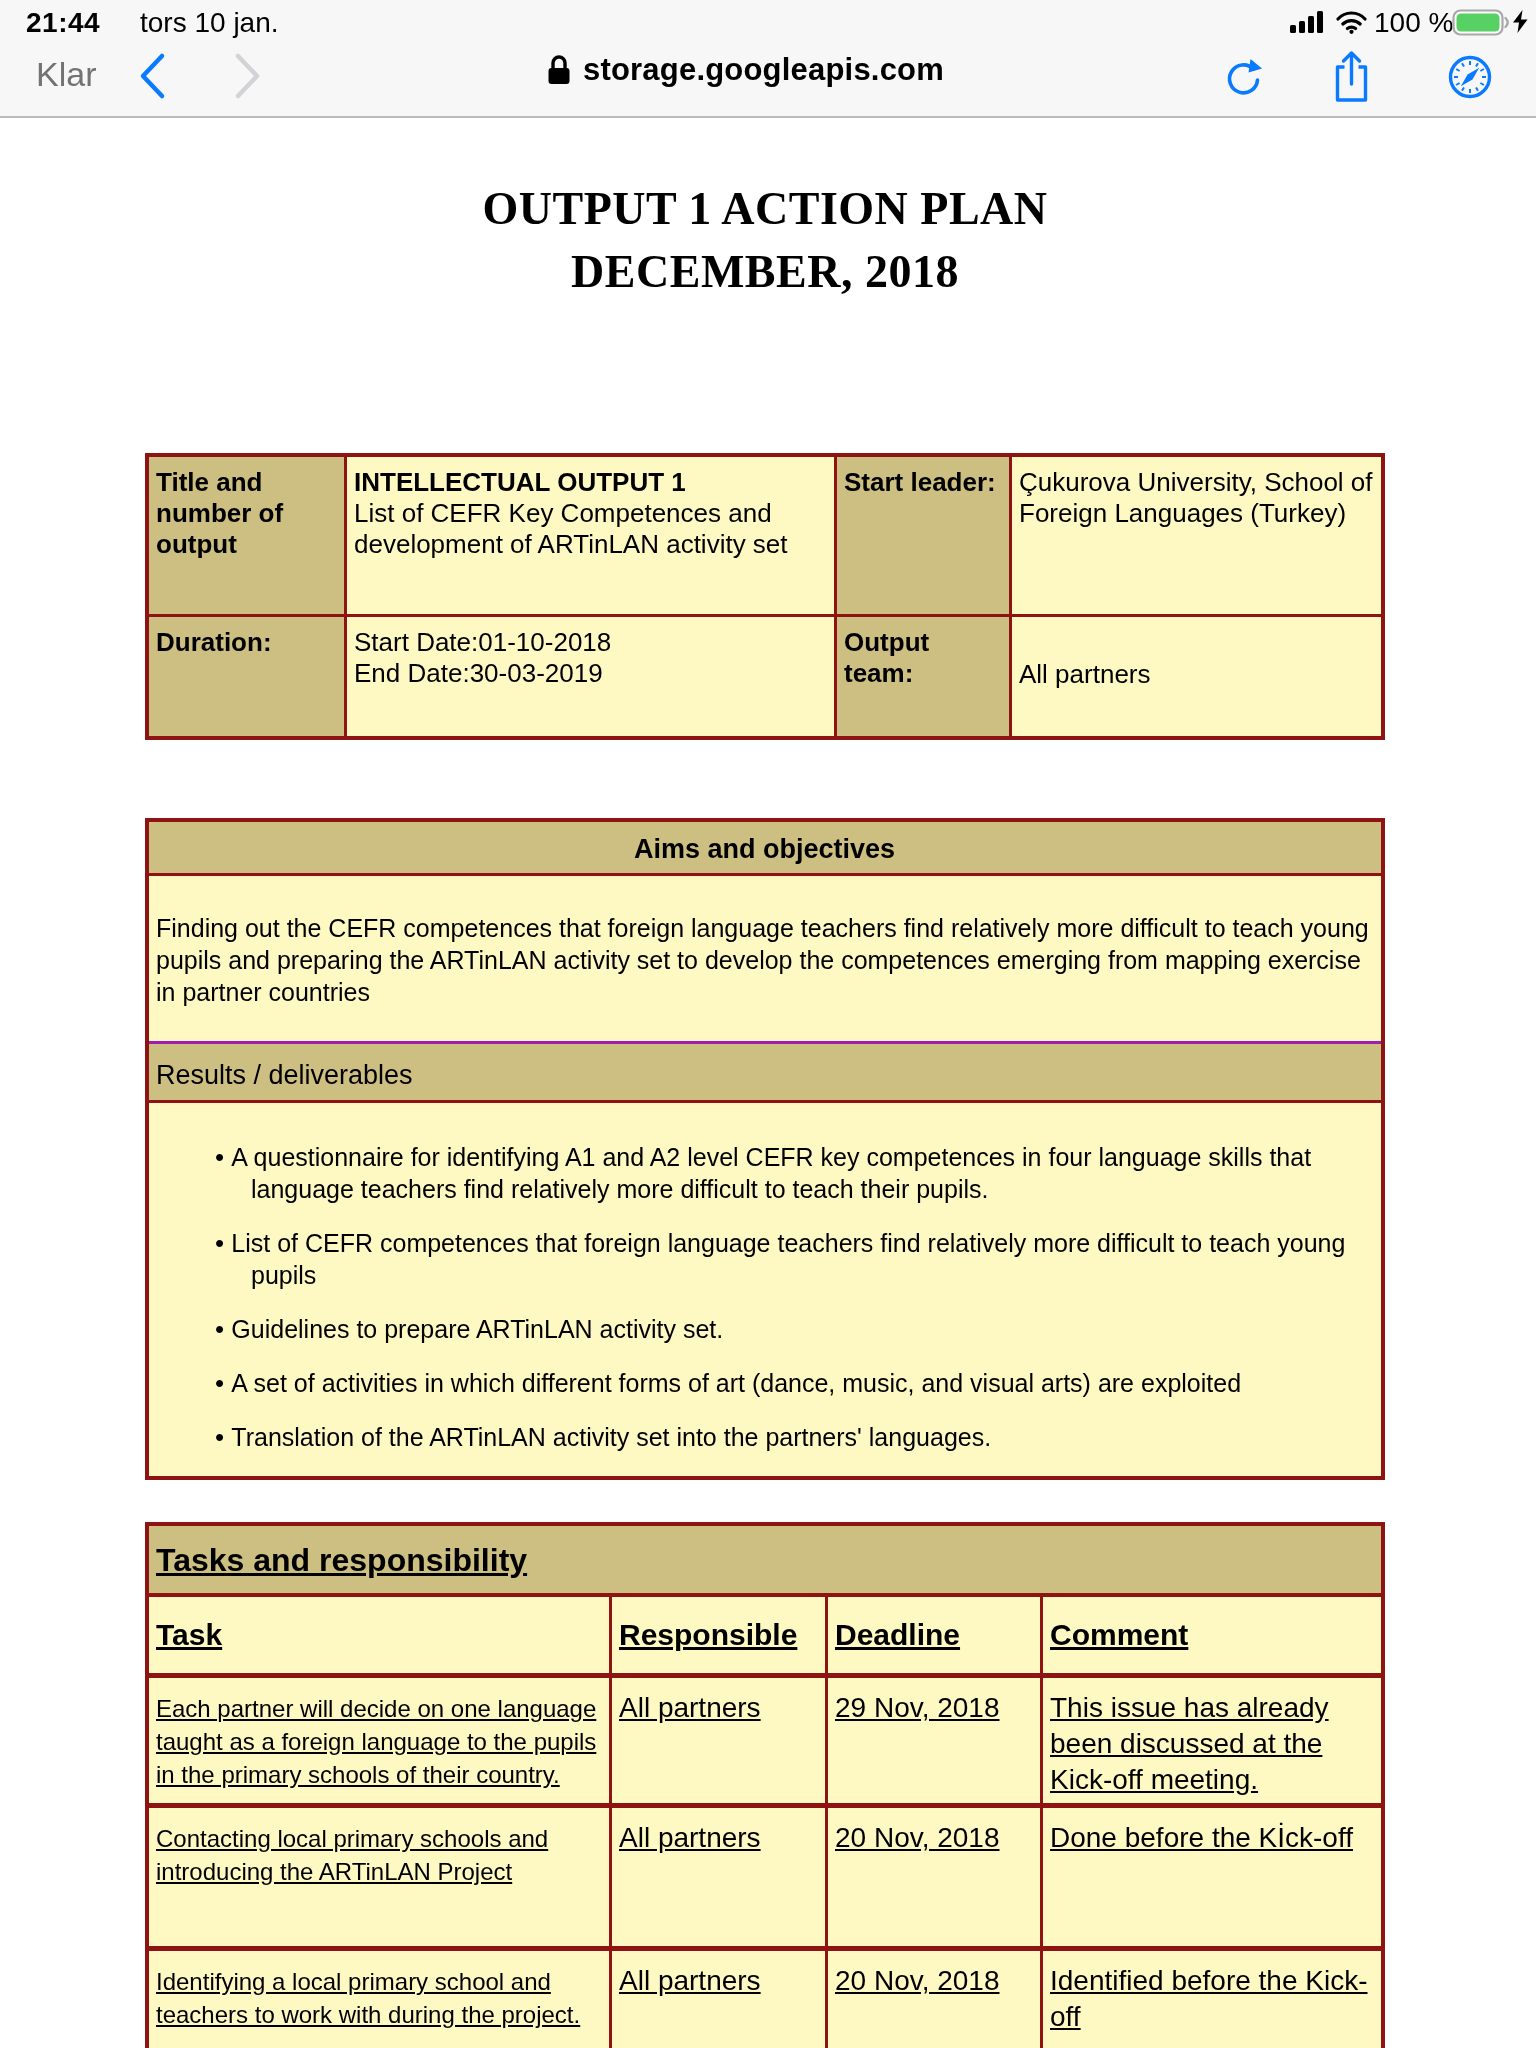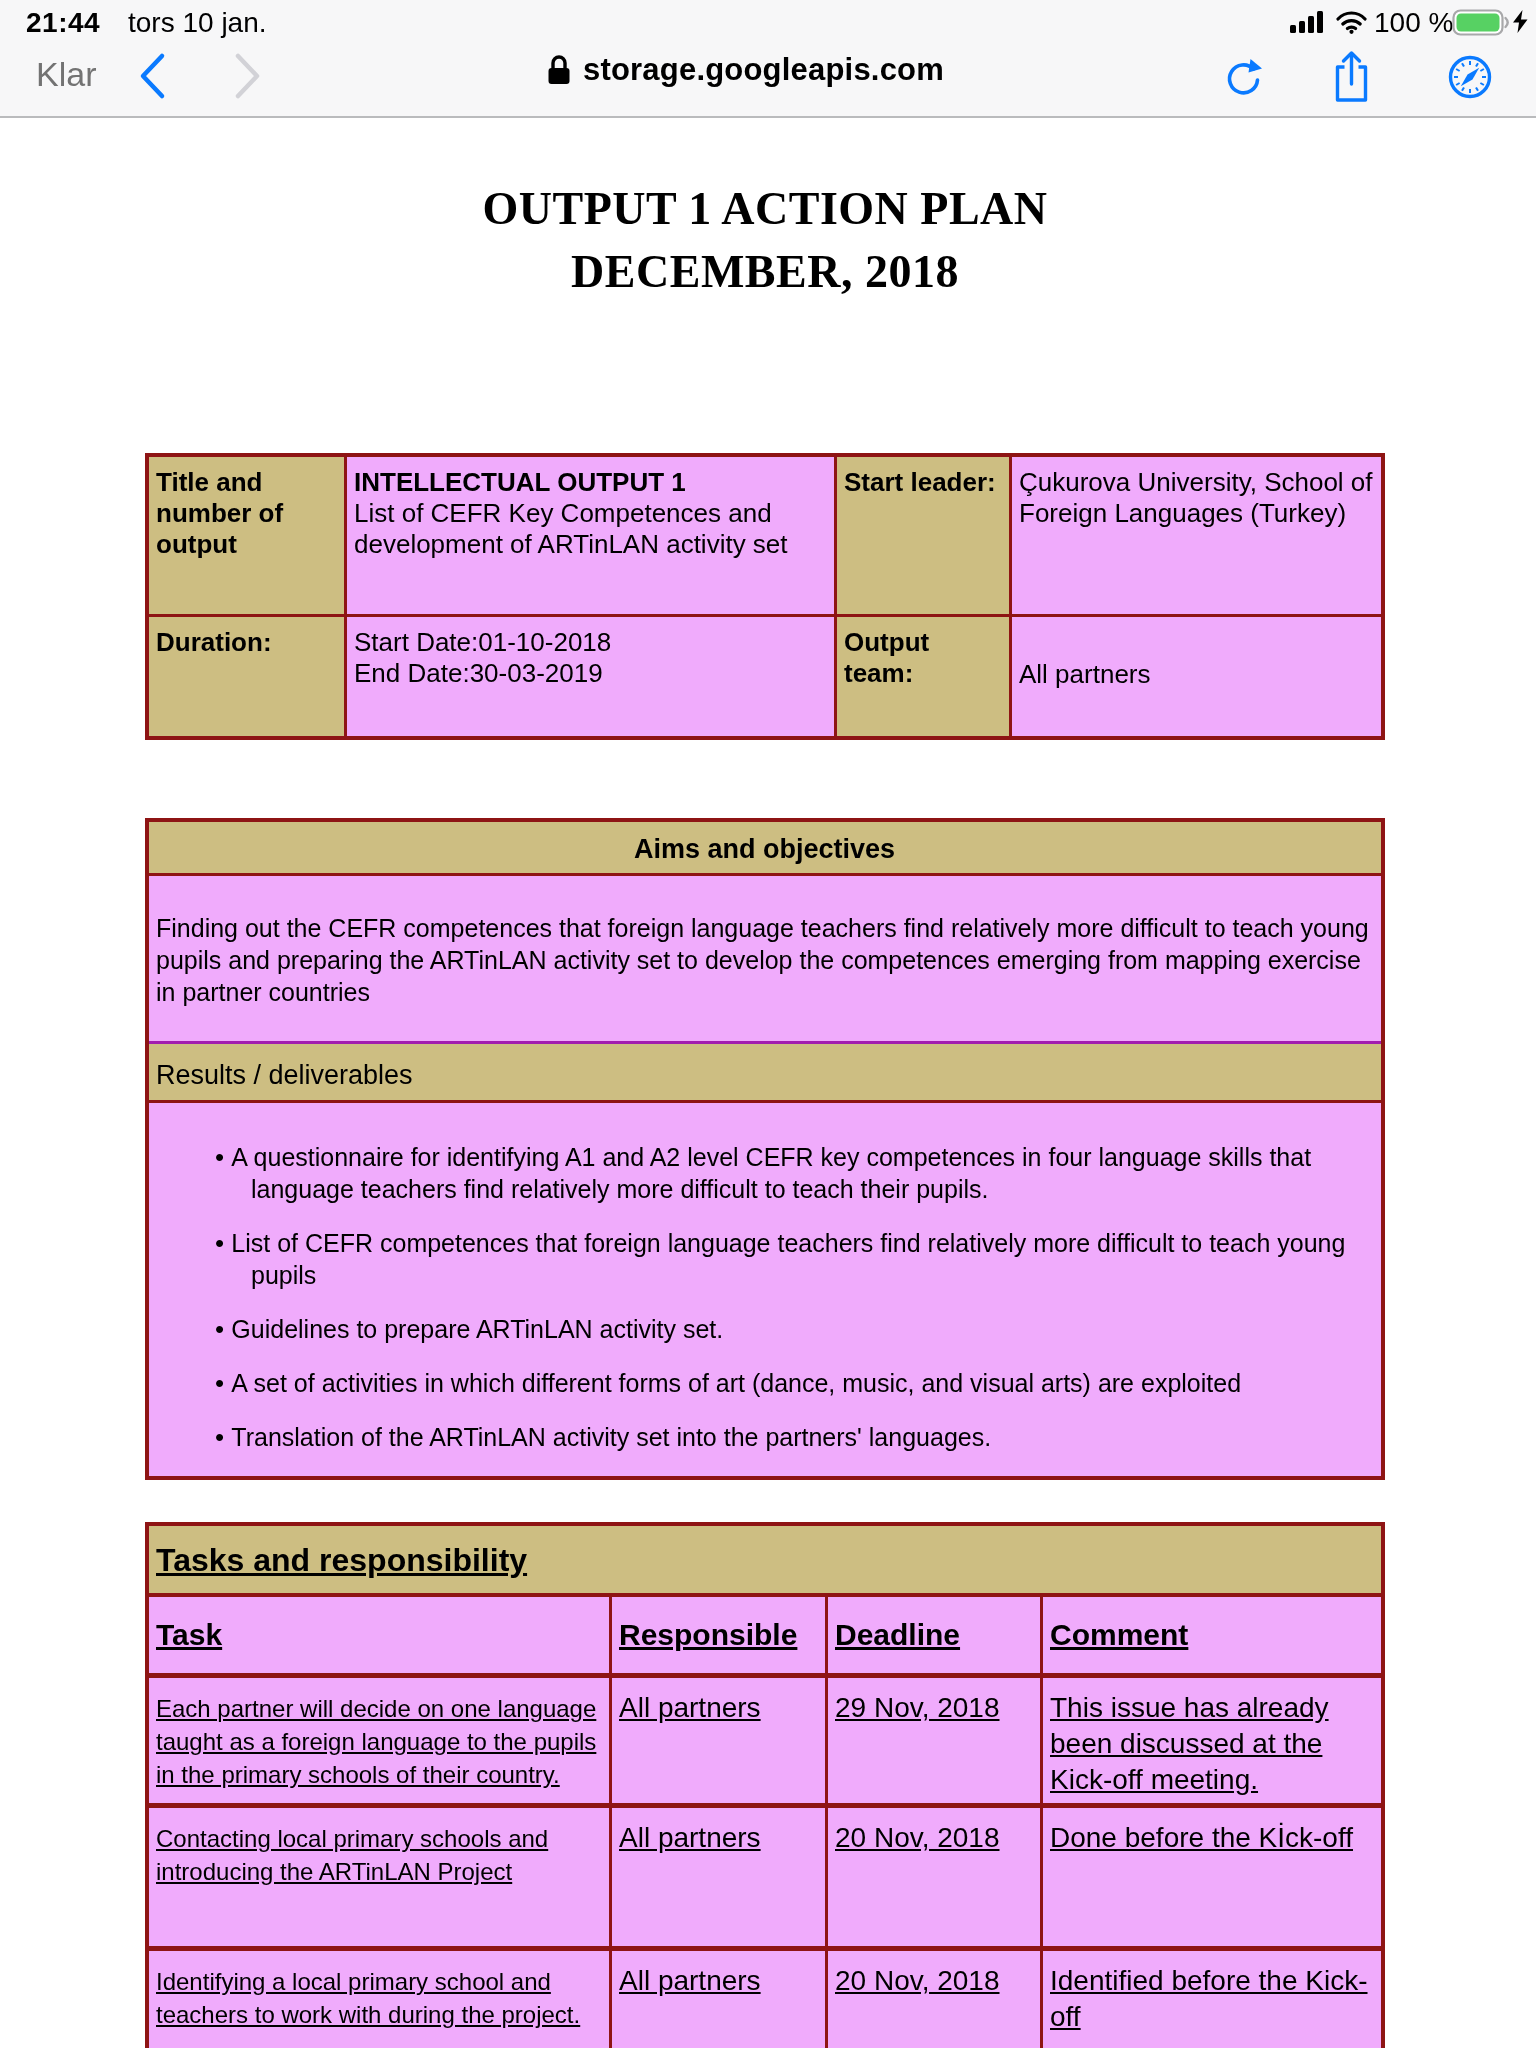--- a/index.html
+++ b/index.html
@@ -4,21 +4,21 @@
 <style>
   * { margin:0; padding:0; box-sizing:border-box; }
   html,body { width:1536px; height:2048px; background:#fff; }
   body { font-family:"Liberation Sans", sans-serif; color:#000; overflow:hidden; }
   .screen { position:relative; width:1536px; height:2048px; background:#fff; overflow:hidden; }
 
   
   .chrome { position:absolute; left:0; top:0; width:1536px; height:118px;
             background:#f7f7f8; border-bottom:2px solid #babbbd; }
   .sb-time { position:absolute; left:26px; top:7px; font-size:28px; font-weight:bold; letter-spacing:.5px; }
-  .sb-date { position:absolute; left:128px; top:7px; font-size:28px; }
+  .sb-date { position:absolute; left:140px; top:7px; font-size:28px; }
   .sb-bars { position:absolute; left:1290px; top:11px; }
   .sb-wifi { position:absolute; left:1336px; top:11px; }
   .sb-batt-label { position:absolute; left:1374px; top:7px; font-size:28px; }
   .sb-batt { position:absolute; left:1452px; top:9px; }
   .sb-bolt { position:absolute; left:1513px; top:10px; }
 
   .tb-done { position:absolute; left:36px; top:55px; font-size:34px; color:#737373; }
   .tb-back { position:absolute; left:137px; top:52px; }
   .tb-fwd  { position:absolute; left:233px; top:52px; }
   .url-group { position:absolute; left:745px; top:52px; transform:translateX(-50%);
@@ -27,21 +27,21 @@
   .tb-reload  { position:absolute; left:1223px; top:56px; }
   .tb-share   { position:absolute; left:1329px; top:48px; }
   .tb-compass { position:absolute; left:1446px; top:53px; }
 
   
   .doc-title { position:absolute; left:145px; width:1240px; text-align:center;
                font-family:"Liberation Serif", serif; font-weight:bold; font-size:46px; letter-spacing:.5px; }
   .doc-title.l1 { top:182px; }
   .doc-title.l2 { top:245px; }
 
-  .tbl { position:absolute; left:145px; width:1240px; border:4px solid #8e1414; background:#f0abfc; }
+  .tbl { position:absolute; left:145px; width:1240px; border:4px solid #8e1414; background:#fef9c3; }
   .tan { background:#cdbe82; }
   .cell { border-left:3px solid #8e1414; padding:10px 8px 6px 7px; font-size:26px; line-height:31px; }
   .cell:first-child { border-left:none; }
   .b { font-weight:bold; }
 
   
   .t1 { top:453px; }
   .t1 .row { display:grid; grid-template-columns:195px 490px 175px 1fr; }
   .t1 .row + .row > div { border-top:3px solid #8e1414; }
   .t1 .r1 > div { height:157px; }

